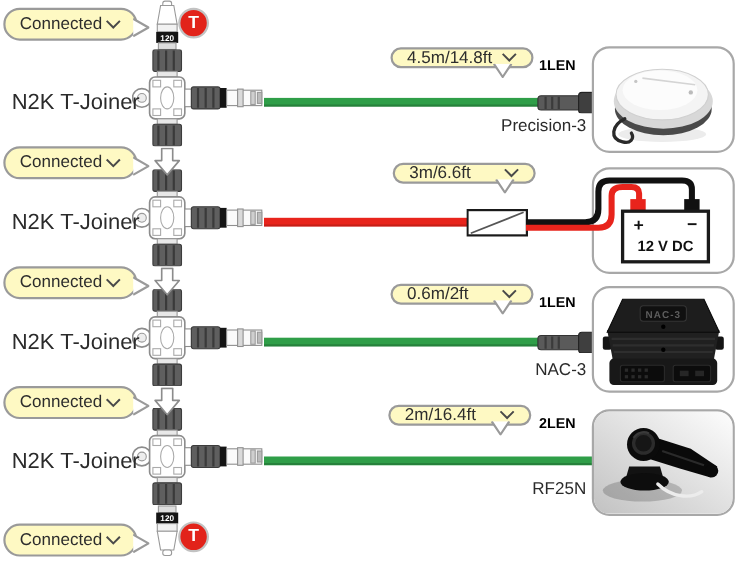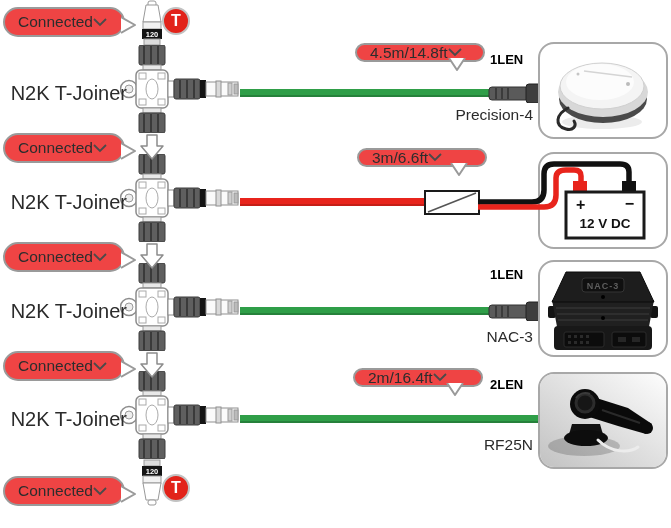--- a/index.html
+++ b/index.html
@@ -4,22 +4,22 @@
 <style>
   html,body{margin:0;padding:0;background:#fff;}
   .canvas{
     position:relative;width:671px;height:528px;background:#fff;overflow:hidden;
     font-family:"Liberation Sans",sans-serif;color:#2e2e2e;
     --cable-green:#2f9e48;--cable-red:#e8241c;--badge-red:#e2231a;
   }
   .abs{position:absolute;}
   
   .bubble{
-    position:absolute;background:#ef4444;border:2px solid #9a9a9a;border-radius:15px;
-    box-sizing:border-box;display:flex;align-items:center;
+    position:absolute;background:#fef9c3;border:2px solid #9a9a9a;border-radius:15px;
+    box-sizing:border-box;display:flex;align-items:center;justify-content:space-between;
     padding:0 13px;font-size:15.5px;color:#2d2d2d;cursor:pointer;
   }
   .bubble .txt{white-space:nowrap;}
   .bubble-left{left:3px;width:122px;height:30px;}
   .bubble-len{width:130px;height:19px;}
   .tail-r{position:absolute;right:-13px;top:7px;}
   .tail-d{position:absolute;bottom:-11px;left:72%;}
   
   .joiner-label{position:absolute;left:0;width:127px;text-align:right;font-size:20px;color:#2b2b2b;}
   .dev-label{position:absolute;left:280px;width:253px;text-align:right;font-size:15.5px;color:#2b2b2b;}
@@ -302,21 +302,21 @@
     <polygon points="8,25 26,25 23,42 11,42" fill="#fff" stroke="#999"></polygon>
     <rect x="13" y="42" width="8" height="5" rx="2" fill="#fff" stroke="#999"></rect>
   </svg>
   <div class="t-badge" style="top:474px;">T</div>
 
   <div class="joiner-label" style="top:82px;">N2K T-Joiner</div>
   <div class="joiner-label" style="top:191px;">N2K T-Joiner</div>
   <div class="joiner-label" style="top:300px;">N2K T-Joiner</div>
   <div class="joiner-label" style="top:408px;">N2K T-Joiner</div>
 
-  <div class="dev-label" style="top:106px;">Precision-4</div>
+  <div class="dev-label" style="top:106px;">Precision-3</div>
   <div class="dev-label" style="top:328px;">NAC-3</div>
   <div class="dev-label" style="top:436px;">RF25N</div>
 
   <div class="len-label" style="top:52px;">1LEN</div>
   <div class="len-label" style="top:267px;">1LEN</div>
   <div class="len-label" style="top:377px;">2LEN</div>
 
   <div class="bubble bubble-left" style="top:7px;">
     <span class="txt">Connected</span>
     <svg width="14" height="9">
@@ -374,20 +374,29 @@
   </div>
   <div class="bubble bubble-len" style="left:357px;top:148px;">
     <span class="txt">3m/6.6ft</span>
     <svg width="14" height="9">
         <path d="M1,1 L7,7 L13,1" stroke="#4a4a4a" stroke-width="1.8" fill="none"></path>
       </svg>
     <svg class="tail-d" width="18" height="13">
         <path d="M1,0 L9,12 L17,0" fill="#fff" stroke="#9a9a9a" stroke-width="2" stroke-linejoin="round"></path>
       </svg>
   </div>
+  <div class="bubble bubble-len" style="left:355px;top:258px;">
+    <span class="txt">0.6m/2ft</span>
+    <svg width="14" height="9">
+        <path d="M1,1 L7,7 L13,1" stroke="#4a4a4a" stroke-width="1.8" fill="none"></path>
+      </svg>
+    <svg class="tail-d" width="18" height="13">
+        <path d="M1,0 L9,12 L17,0" fill="#fff" stroke="#9a9a9a" stroke-width="2" stroke-linejoin="round"></path>
+      </svg>
+  </div>
   <div class="bubble bubble-len" style="left:353px;top:368px;">
     <span class="txt">2m/16.4ft</span>
     <svg width="14" height="9">
         <path d="M1,1 L7,7 L13,1" stroke="#4a4a4a" stroke-width="1.8" fill="none"></path>
       </svg>
     <svg class="tail-d" width="18" height="13">
         <path d="M1,0 L9,12 L17,0" fill="#fff" stroke="#9a9a9a" stroke-width="2" stroke-linejoin="round"></path>
       </svg>
   </div>
 

